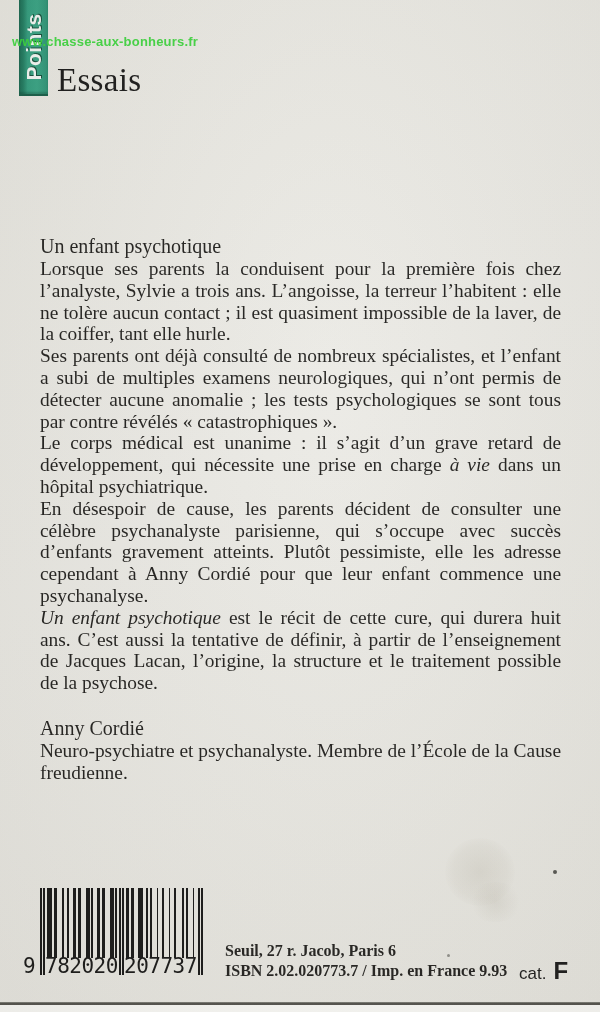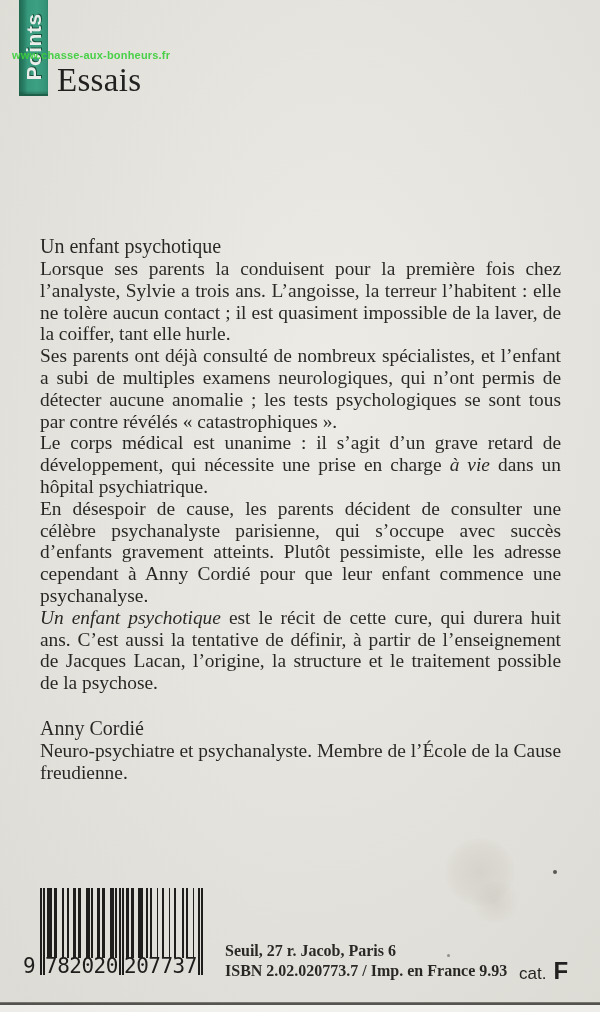--- a/index.html
+++ b/index.html
@@ -22,23 +22,23 @@
   }
   .spine-label{
     position:absolute;left:50%;top:50%;
     transform:translate(-50%,-50%) rotate(-90deg);
     font-family:"Liberation Sans","DejaVu Sans",sans-serif;
     font-size:21px;font-weight:700;color:#f4f8f5;white-space:nowrap;
     letter-spacing:.5px;
     text-shadow:1px 1px 0 rgba(12,62,45,.85);
   }
   .watermark{
-    position:absolute;left:12px;top:49px;z-index:6;
+    position:absolute;left:12px;top:34px;z-index:6;
     font-family:"Liberation Sans","DejaVu Sans",sans-serif;
-    font-size:11px;font-weight:700;color:#3ccf3c;opacity:.92;
+    font-size:13px;font-weight:700;color:#3ccf3c;opacity:.92;
     letter-spacing:.2px;white-space:nowrap;
   }
   .collection{
     position:absolute;left:57px;top:62px;
     font-size:33px;color:#161616;letter-spacing:.3px;
   }
   
   .blurb{position:absolute;left:40px;top:234px;width:521px;}
   .blurb p{margin:0;}
   .blurb-title{font-size:20px;line-height:24px;}

